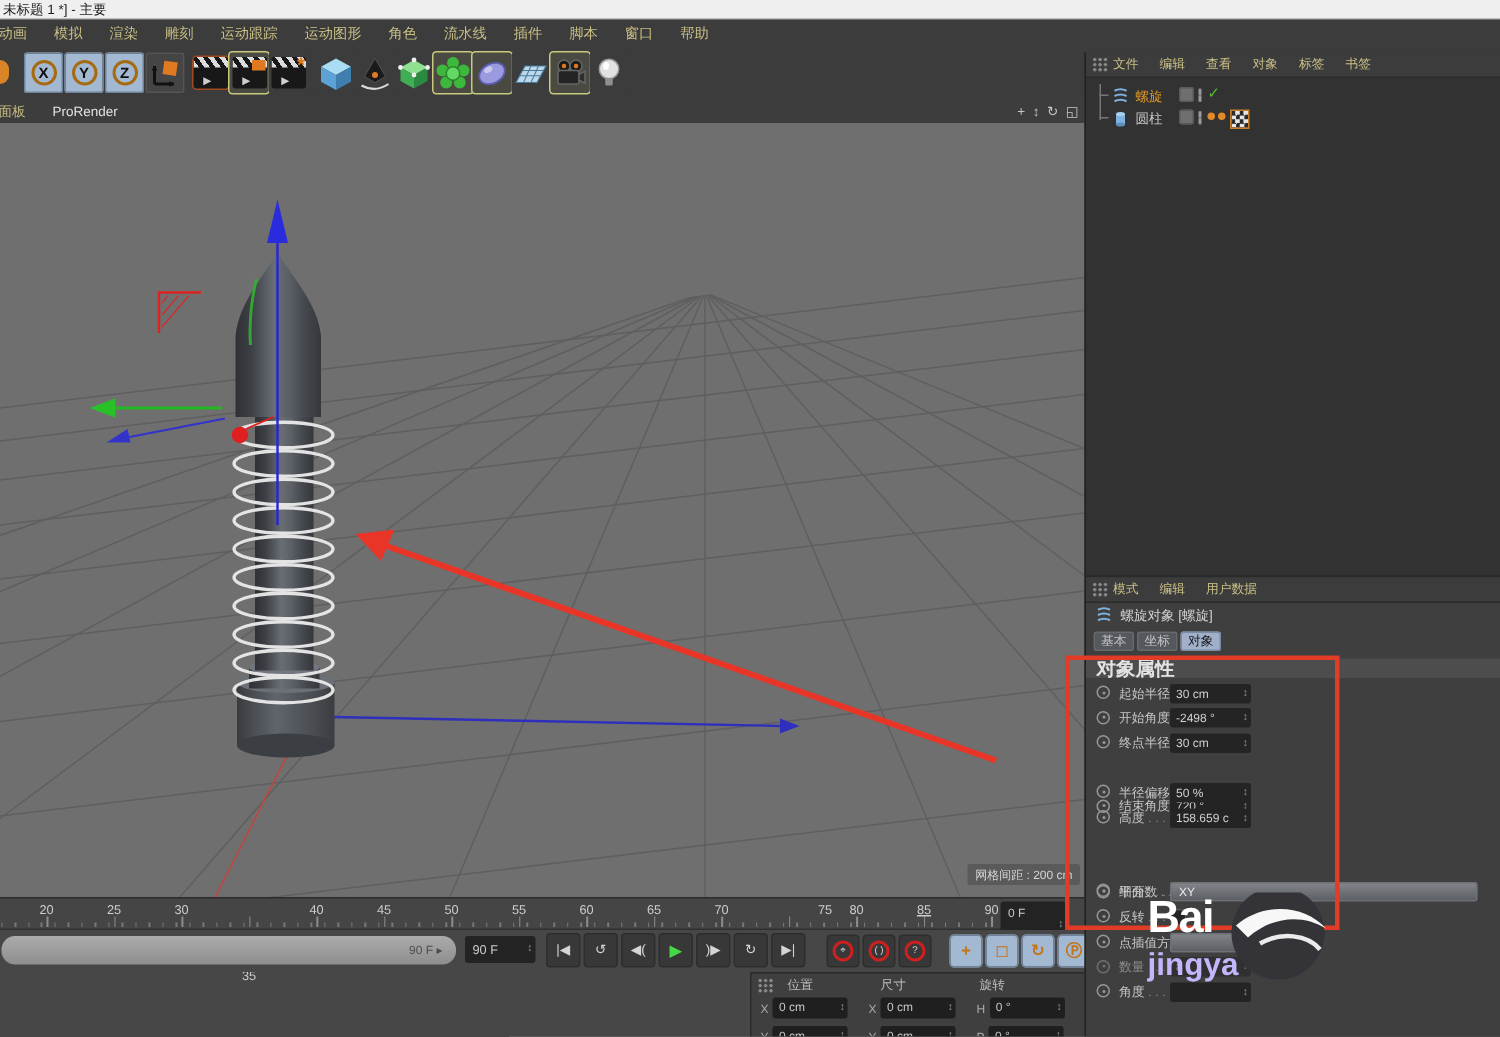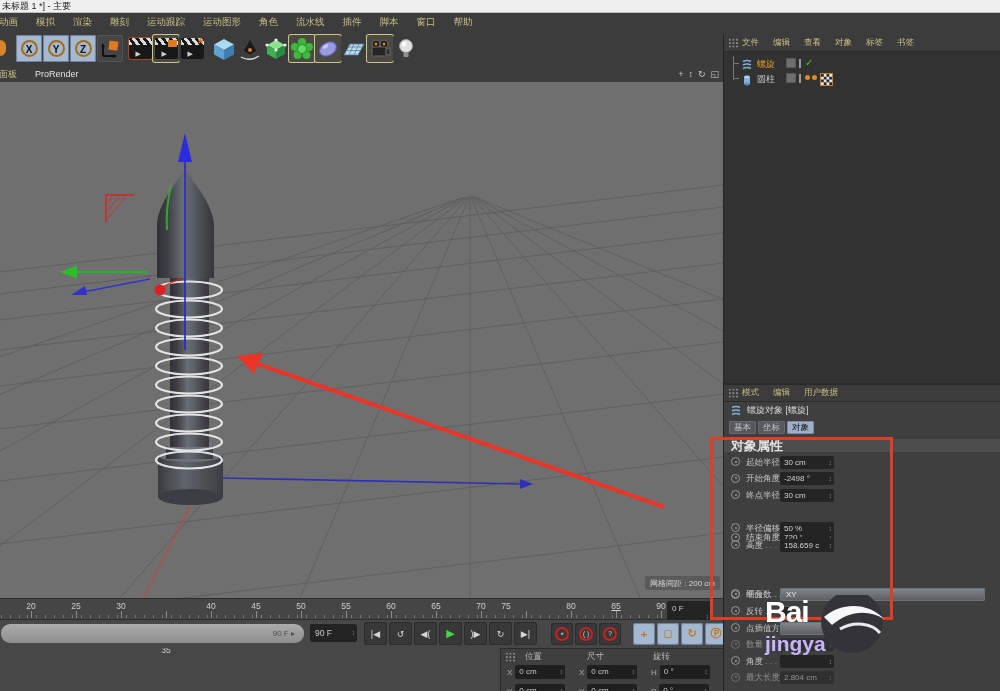--- a/index.html
+++ b/index.html
@@ -98,21 +98,21 @@
   .olabel{position:absolute;left:33px;top:2px;font-size:9px}
   .tagsq{position:absolute;top:2px;width:10px;height:10px;background:#6f6f6f;border-radius:2px;
          box-shadow:inset 0 0 0 1px #5a5a5a}
   .tagcolon{position:absolute;top:3px;width:2px;height:9px;
             background:radial-gradient(#9a9a9a 1px,transparent 1.2px) 0 0/2px 4.5px}
   .ocheck{position:absolute;top:1px;color:#56c32e;font-size:10px;font-weight:bold}
   .odot{position:absolute;top:4px;width:5px;height:5px;border-radius:50%;background:#e08a28}
   .checker{position:absolute;top:2px;width:11px;height:11px;border:1px solid #c87f2a;
            background:repeating-conic-gradient(#e6e6e6 0% 25%,#2a2a2a 0% 50%) 0 0/5.5px 5.5px}
   #am{position:absolute;left:0;top:348px;width:277px;height:308px;background:#3f3f3f;border-top:2px solid #2a2a2a}
-  #am-title{position:absolute;left:6px;top:19px;display:flex;align-items:flex-end;color:#d4d4d4;font-size:9px}
+  #am-title{position:absolute;left:6px;top:19px;display:flex;align-items:flex-start;color:#d4d4d4;font-size:9px}
   #am-title svg{margin-right:5px}
   #am-tabs{position:absolute;left:5px;top:36px;display:flex}
   .tab{height:13px;line-height:13px;padding:0 5px;margin-right:2px;background:#55585c;border-radius:2px;
        color:#c3c3c3;font-size:8.5px;box-shadow:inset 0 0 0 1px #66696d}
   .tab.active{background:#9fb0c8;color:#15151a;box-shadow:inset 0 0 0 1px #7b8ba3}
   #am-section{position:absolute;left:0;top:54px;width:314px;height:13px;background:#4d4d4d;color:#e2e2e2;
               font-size:13px;font-weight:bold;line-height:13px;padding-left:7px;box-sizing:border-box}
   #am-rows{position:absolute;left:0;top:69px;width:277px;height:239px}
   .arow{position:absolute;left:0;width:277px;height:16px}
   .arow.dim{opacity:.55}
@@ -381,21 +381,21 @@
     <span class="rnum" style="left: 76px;">25</span>
     <span class="rnum" style="left: 121px;">30</span>
     <span class="rnum" style="left: 166px; margin-top: 44px;">35</span>
     <span class="rnum" style="left: 211px;">40</span>
     <span class="rnum" style="left: 256px;">45</span>
     <span class="rnum" style="left: 301px;">50</span>
     <span class="rnum" style="left: 346px;">55</span>
     <span class="rnum" style="left: 391px;">60</span>
     <span class="rnum" style="left: 436px;">65</span>
     <span class="rnum" style="left: 481px;">70</span>
-    <span class="rnum" style="left: 506px;">75</span>
+    <span class="rnum" style="left: 550px;">75</span>
     <span class="rnum" style="left: 571px;">80</span>
     <span class="rnum" style="left: 616px; text-decoration: underline;">85</span>
     <span class="rnum" style="left: 661px;">90</span>
   </div>
 
 <div class="abs" id="transportrow">
   <div id="rangebar">
     <span><i style="font-style:normal">90 F</i>
     <i style="font-style:normal">▸</i></span>
   </div>
@@ -592,25 +592,20 @@
           <span class="albl">数量</span>
           <div class="afield">8<span class="stepglyph">↕</span></div>
         </div>
         <div class="arow" style="top: 199.2px;">
           <span class="akey"></span>
           <span class="albl">角度</span>
           <div class="afield">
             <span class="stepglyph">↕</span>
           </div>
         </div>
-        <div class="arow dim" style="top: 215.8px;">
-          <span class="akey"></span>
-          <span class="albl">最大长度</span>
-          <div class="afield">2.804 cm<span class="stepglyph">↕</span></div>
-        </div>
       </div>
   </div>
 </div>
 
 <div class="abs" id="red-rect"></div>
 <div class="abs" id="watermark">
   <svg width="160" height="75" viewBox="0 0 160 75">
     <circle cx="90" cy="27" r="31" fill="#333338"></circle>
     <path d="M62,22 C80,6 108,8 122,24 C106,14 86,16 70,30 Z" fill="#ffffff" opacity="0.96"></path>
     <path d="M78,34 C92,26 110,28 118,38" stroke="#ffffff" stroke-width="3" fill="none" opacity="0.9"></path>

